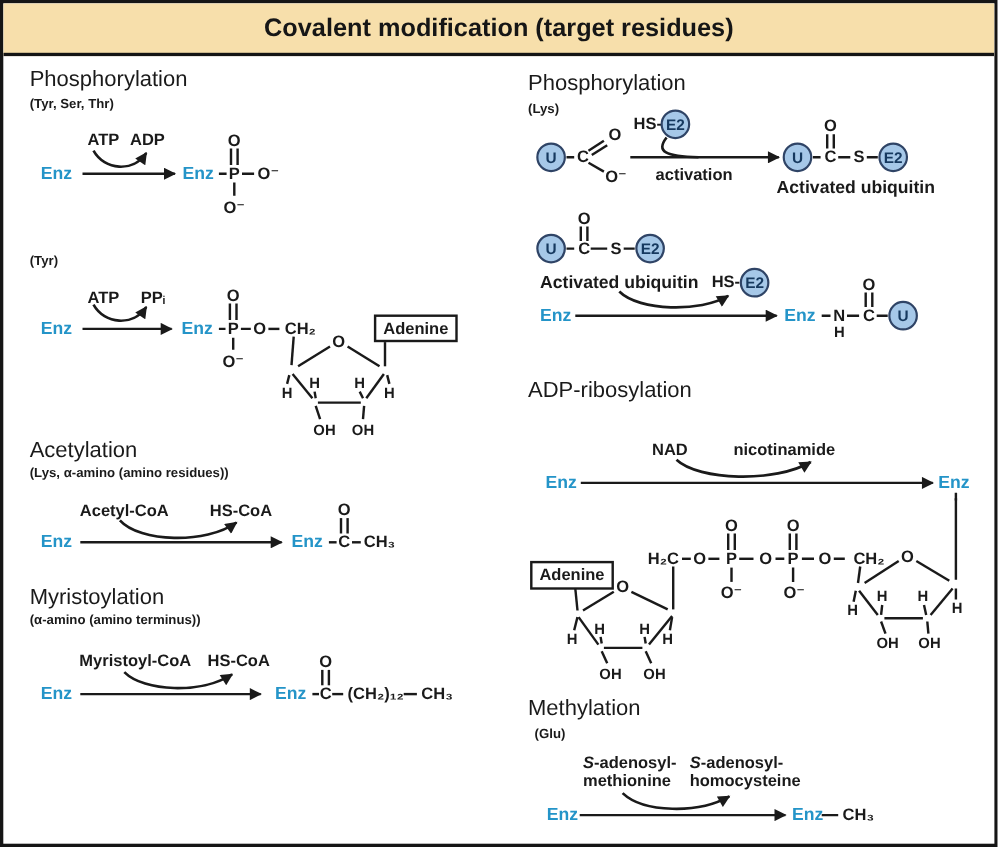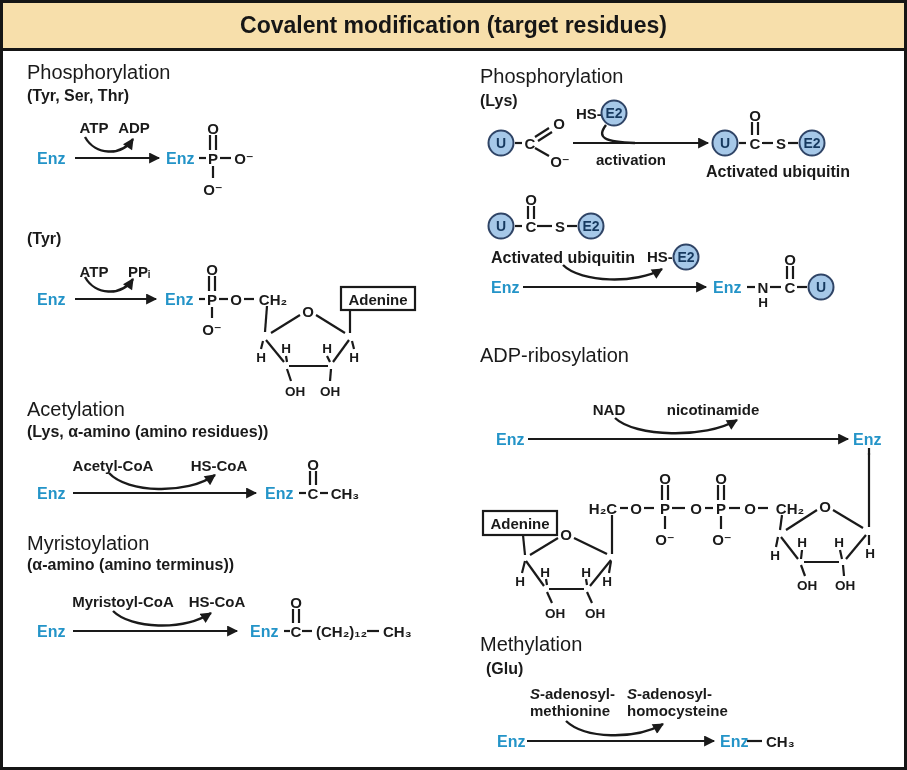--- a/index.html
+++ b/index.html
@@ -8,21 +8,21 @@
     border:3px solid #151515; background:#ffffff; overflow:hidden;
     font-family:"Liberation Sans","DejaVu Sans",sans-serif;
   }
   .band {
     position:absolute; left:0; top:0; right:0; height:45px;
     background:#f7dfab; border-bottom:3px solid #151515;
     display:flex; align-items:center; justify-content:center;
   }
   .band .title { font-weight:bold; font-size:23px; color:#161616; }
   .h { position:absolute; font-weight:normal; font-size:20px; color:#1a1a1a; white-space:nowrap; }
-  .r { position:absolute; font-weight:bold; font-size:16px; color:#1a1a1a; white-space:nowrap; }
+  .r { position:absolute; font-weight:bold; font-size:12px; color:#1a1a1a; white-space:nowrap; }
   svg.d { position:absolute; overflow:visible; }
   svg.d text {
     font-family:"Liberation Sans","DejaVu Sans",sans-serif;
     font-weight:bold; font-size:15px; fill:#1a1a1a; dominant-baseline:central;
   }
   svg.d text.mid { text-anchor:middle; }
   svg.d text.enz { fill:#2494c8; font-size:16px; }
   svg.d text.lg { font-size:16px; }
   svg.d text.sm { font-size:13.5px; }
   svg.d text.bub { fill:#16395f; font-size:14px; text-anchor:middle; }

